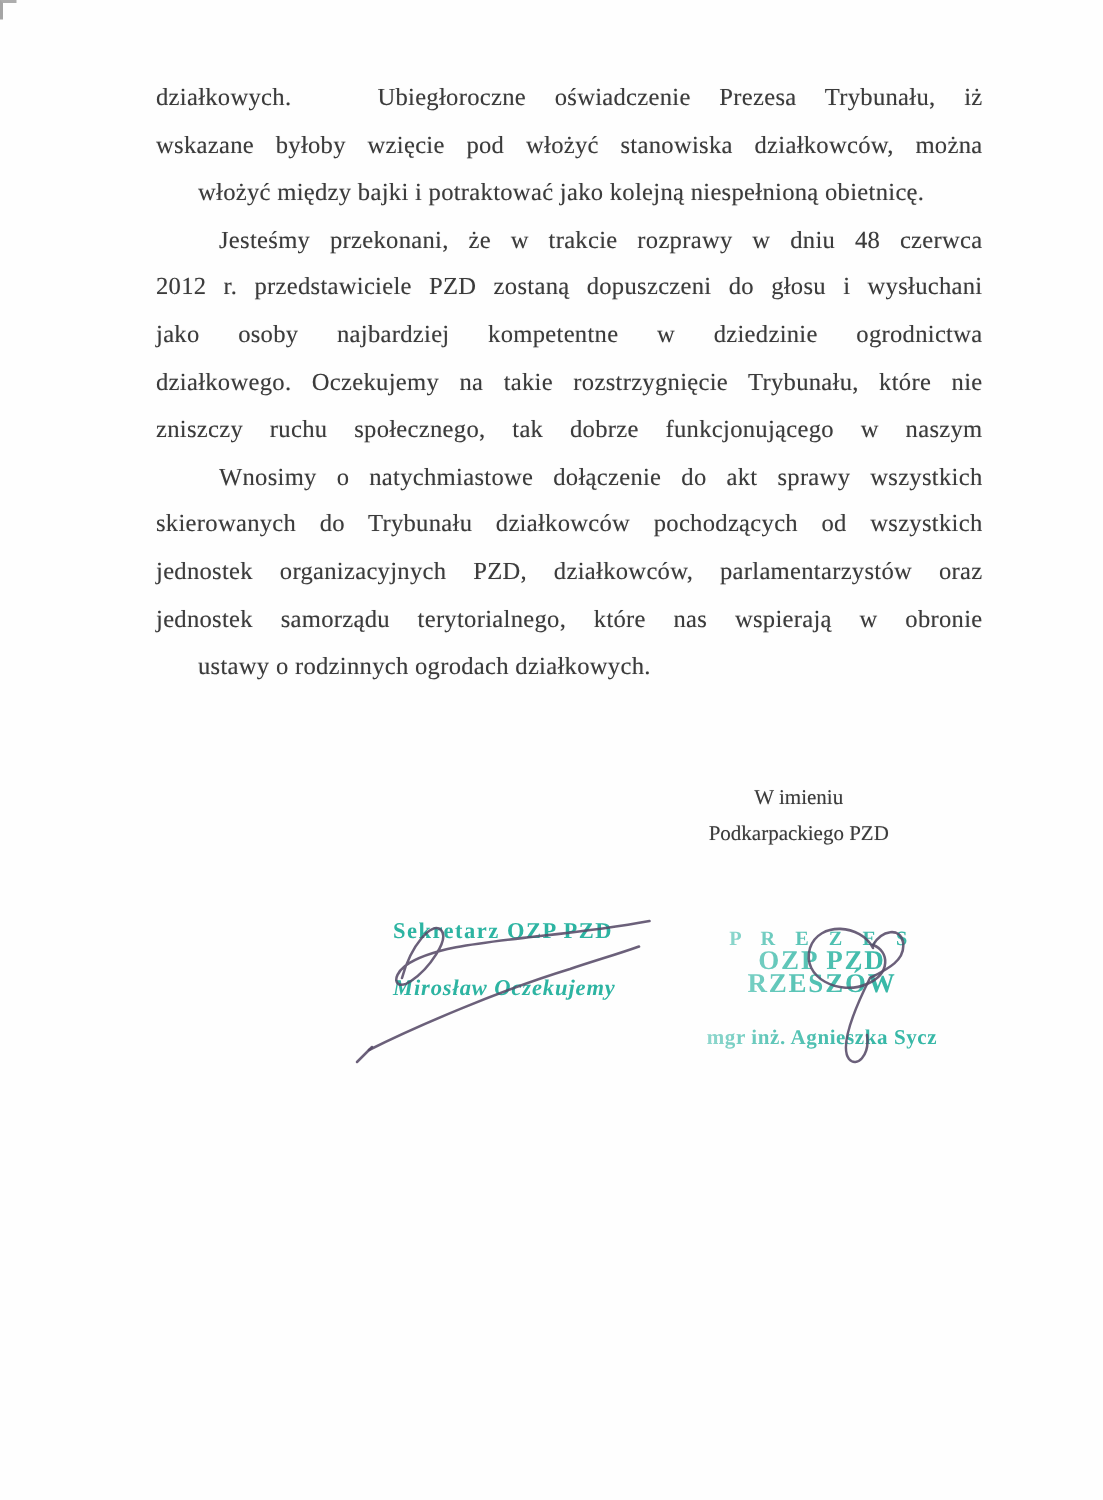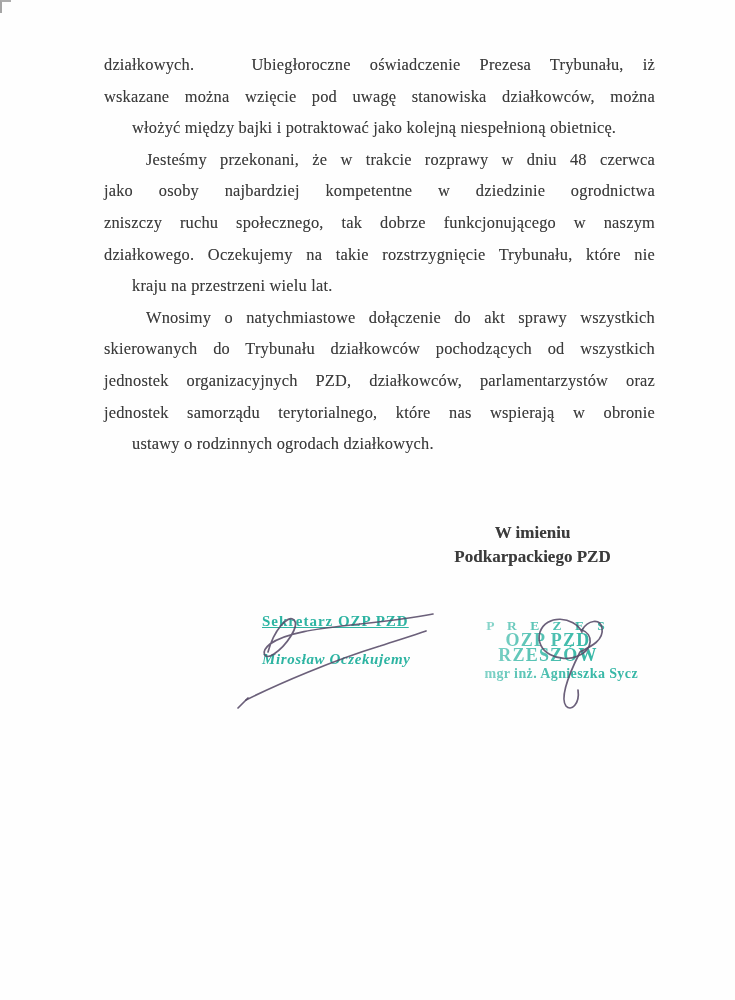--- a/index.html
+++ b/index.html
@@ -40,58 +40,57 @@
     white-space: normal;
   }
   .letter-body .line.indent { padding-left: 42px; }
   .letter-body .line.last { text-align-last: left; margin-left: 28px; }
   
   .closing {
     position: absolute;
     left: 430px; top: 521px;
     width: 205px;
     text-align: center;
-    font-size: 17px;
+    font-size: 14px;
     line-height: 23.5px;
     color: #3b3b3b;
     text-shadow: 0 0 0.5px rgba(70,70,70,0.45);
-    font-weight: bold;
   }
   
   .stamp {
     position: absolute;
     color: #2db4a2;
     font-family: "Liberation Serif", serif;
     font-weight: bold;
   }
   .stamp-secretary { left: 262px; top: 612px; width: 180px; }
   .stamp-secretary .stamp-title {
-    font-size: 15px; line-height: 18px; letter-spacing: 1px; text-decoration: underline;
+    font-size: 15px; line-height: 18px; letter-spacing: 1px;
   }
   .stamp-secretary .stamp-name {
     margin-top: 20px;
     font-size: 15px; line-height: 18px; letter-spacing: 0.6px;
     font-style: italic;
   }
   .stamp-president {
     left: 458px; top: 618px; width: 180px;
     text-align: center;
     -webkit-mask-image: linear-gradient(100deg, rgba(0,0,0,0.40) 0%, rgba(0,0,0,0.75) 35%, rgba(0,0,0,0.95) 70%);
     mask-image: linear-gradient(100deg, rgba(0,0,0,0.40) 0%, rgba(0,0,0,0.75) 35%, rgba(0,0,0,0.95) 70%);
     font-family: Liberation Serif, serif;
   }
   .stamp-president .stamp-title {
     font-size: 13.5px; line-height: 15px; letter-spacing: 5px;
   }
   .stamp-president .stamp-sub {
     font-size: 18px; line-height: 15px; letter-spacing: 1.2px;
   }
   .stamp-president .stamp-name {
-    margin-top: 2px;
-    font-size: 14px; line-height: 17px; letter-spacing: 0.4px; text-align: right;
+    margin-top: 21px;
+    font-size: 14px; line-height: 17px; letter-spacing: 0.4px;
   }
   
   .pen {
     position: absolute;
     left: 230px; top: 600px;
     width: 430px; height: 130px;
     pointer-events: none;
   }
   .pen path {
     fill: none;
@@ -104,27 +103,27 @@
 </style>
 </head>
 <body>
 
 <div class="page">
 
   <div class="corner-mark"></div>
 
   <div class="letter-body" id="letter-body" style="color: rgb(59, 59, 59);">
       <div class="line">działkowych.&nbsp;&nbsp; Ubiegłoroczne oświadczenie Prezesa Trybunału, iż</div>
-      <div class="line">wskazane można wzięcie pod uwagę stanowiska działkowców, można</div>
+      <div class="line">wskazane byłoby wzięcie pod włożyć stanowiska działkowców, można</div>
       <div class="line last">włożyć między bajki i potraktować jako kolejną niespełnioną obietnicę.</div>
       <div class="line indent">Jesteśmy przekonani, że w trakcie rozprawy w dniu 48 czerwca</div>
+      <div class="line">2012 r. przedstawiciele PZD zostaną dopuszczeni do głosu i wysłuchani</div>
       <div class="line">jako osoby najbardziej kompetentne w dziedzinie ogrodnictwa</div>
+      <div class="line">działkowego. Oczekujemy na takie rozstrzygnięcie Trybunału, które nie</div>
       <div class="line">zniszczy ruchu społecznego, tak dobrze funkcjonującego w naszym</div>
-      <div class="line">działkowego. Oczekujemy na takie rozstrzygnięcie Trybunału, które nie</div>
-      <div class="line last">kraju na przestrzeni wielu lat.</div>
       <div class="line indent">Wnosimy o natychmiastowe dołączenie do akt sprawy wszystkich</div>
       <div class="line">skierowanych do Trybunału działkowców pochodzących od wszystkich</div>
       <div class="line">jednostek organizacyjnych PZD, działkowców, parlamentarzystów oraz</div>
       <div class="line">jednostek samorządu terytorialnego, które nas wspierają w obronie</div>
       <div class="line last">ustawy o rodzinnych ogrodach działkowych.</div>
     </div>
 
   <div class="closing">
     <div>W imieniu</div>
     <div>Podkarpackiego PZD</div>

